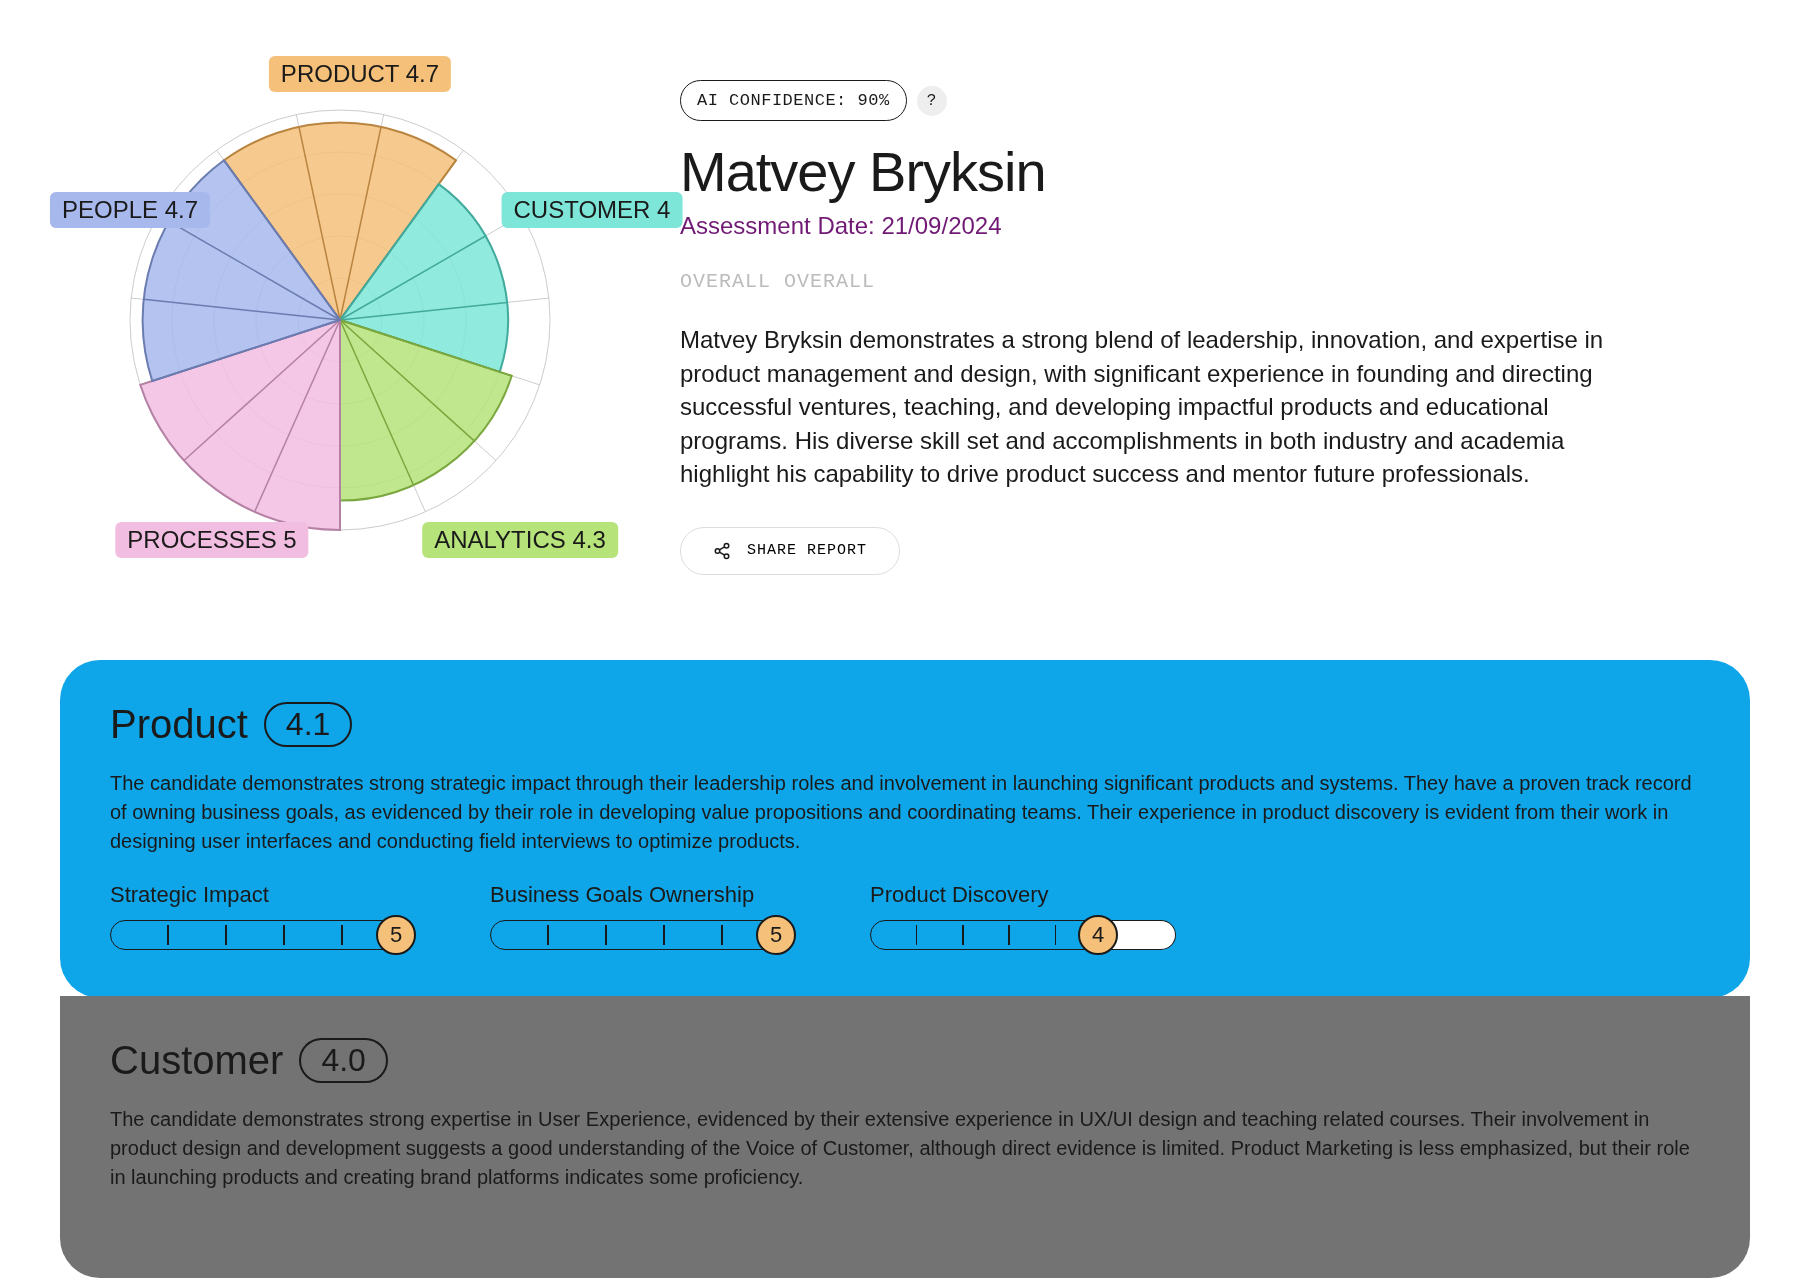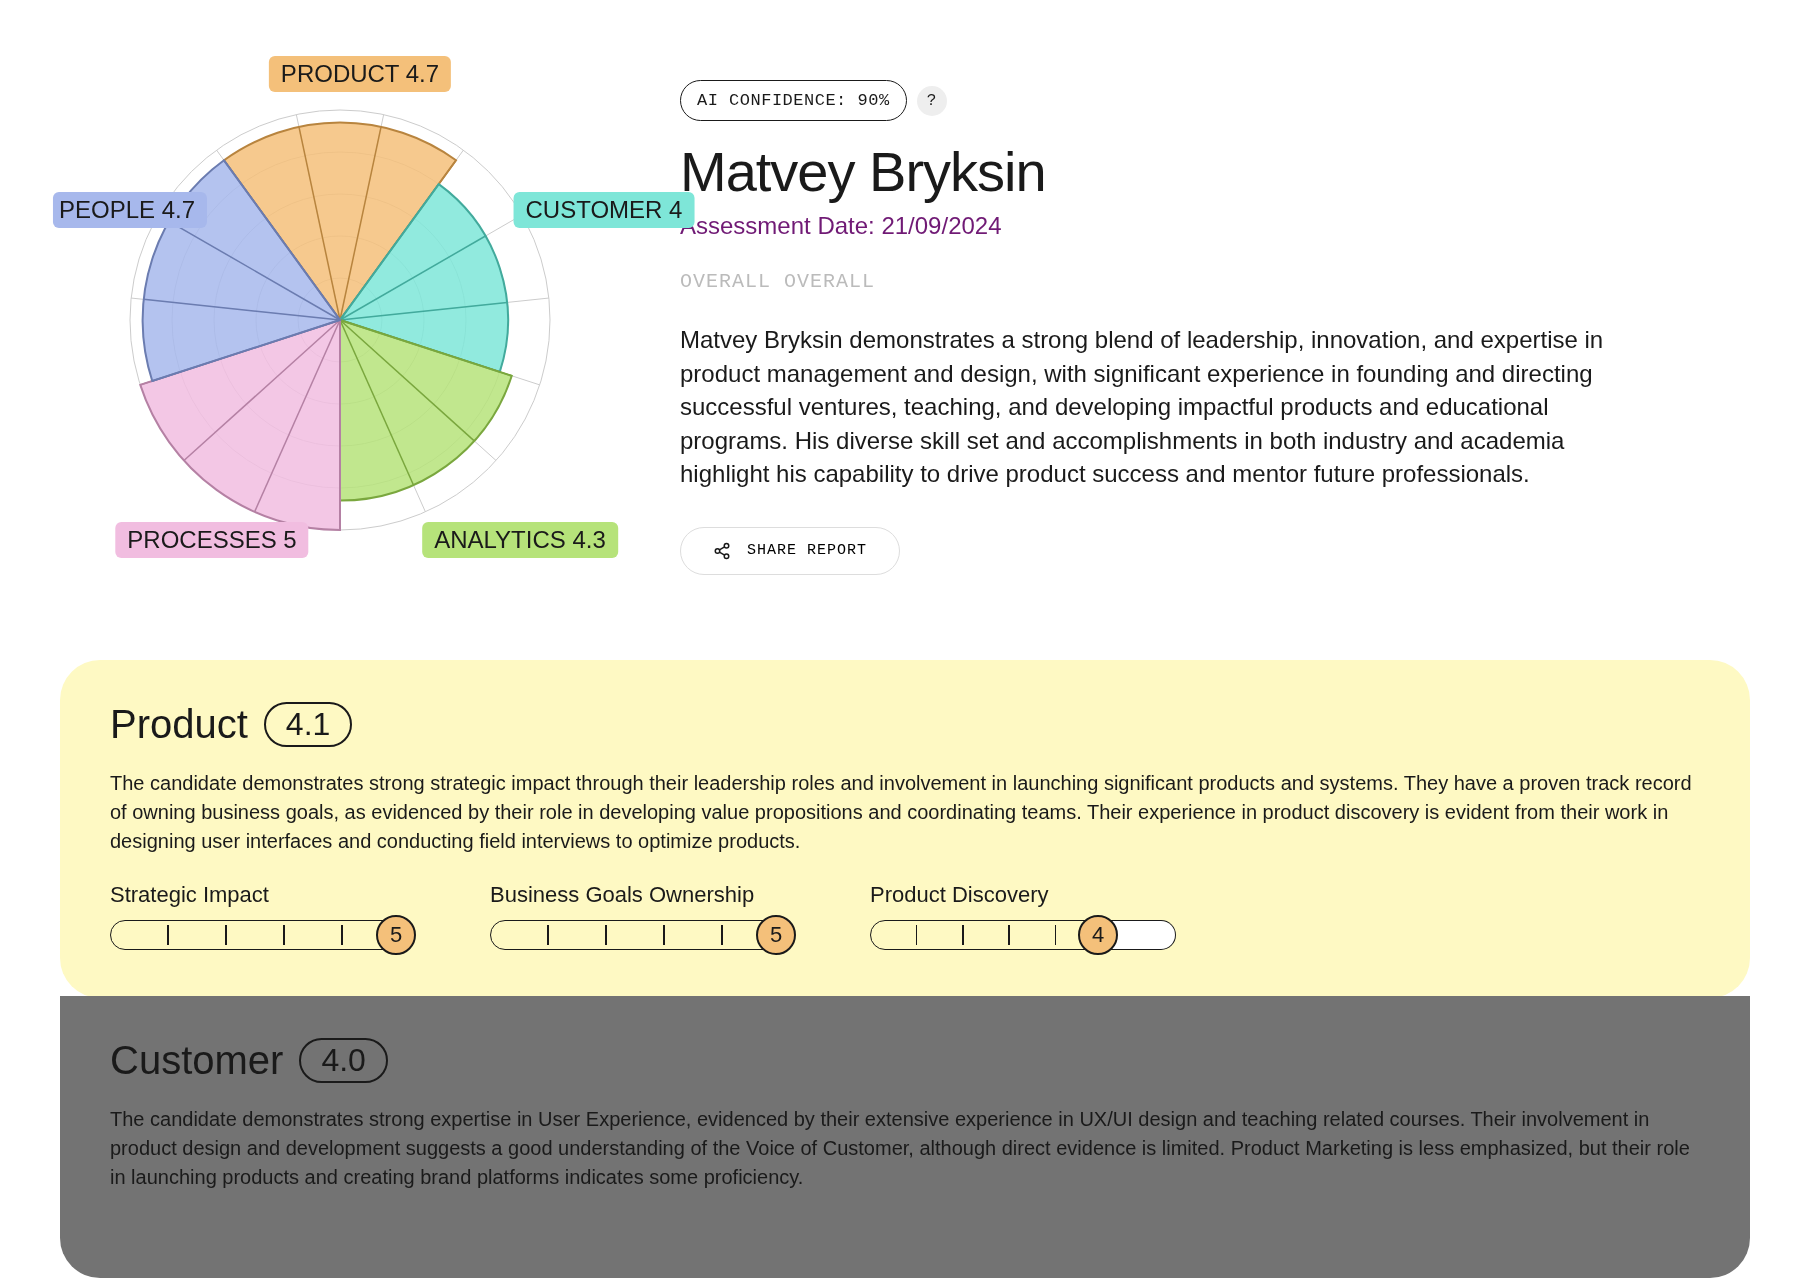--- a/index.html
+++ b/index.html
@@ -51,21 +51,21 @@
     font-family: "Courier New", monospace; font-size: 15px;
     letter-spacing: 1px;
   }
   .share-icon { width: 18px; height: 18px; }
 
   .card {
     border-radius: 40px;
     padding: 42px 50px 46px 50px;
     margin-bottom: 0;
   }
-  .card.product { background: #fef9c3; }
+  .card.product { background: #0ea5e9; }
   .card.customer { background: #737373; border-top-left-radius: 0; border-top-right-radius: 0; margin-top: -2px; padding-bottom: 60px;}
   .card-head { display: flex; align-items: center; gap: 16px; margin-bottom: 22px; }
   .card-title { font-size: 40px; font-weight: 400; }
   .score-pill {
     border: 2px solid #1a1a1a; border-radius: 999px;
     padding: 2px 20px; font-size: 32px; font-weight: 400;
   }
   .card-body { font-size: 20px; line-height: 1.45; margin-bottom: 26px; }
 
   .skills-row { display: flex; gap: 40px; flex-wrap: wrap; }
@@ -150,24 +150,24 @@
           <line x1="280" y1="280" x2="194.585304954082" y2="471.8445461049462" stroke="#b581a4" stroke-width="1.5"></line>
           <line x1="280" y1="280" x2="123.93958664974724" y2="420.51742733536025" stroke="#b581a4" stroke-width="1.5"></line>
           <line x1="280" y1="280" x2="80.27813157801776" y2="344.89356881873897" stroke="#b581a4" stroke-width="1.5"></line>
           <path d="M 92.2614436833367 340.99995468961464 A 197.4 197.4 0 0 1 163.97119119746577 120.3000453103854 L 280 280 A 0 0 0 0 0 280 280 Z" fill="#a7b8ec" fill-opacity="0.85" stroke="#6b7cb0" stroke-width="2"></path>
           <line x1="280" y1="280" x2="92.2614436833367" y2="340.99995468961464" stroke="#6b7cb0" stroke-width="1.5"></line>
           <line x1="280" y1="280" x2="83.68137785430284" y2="259.3660813509652" stroke="#6b7cb0" stroke-width="1.5"></line>
           <line x1="280" y1="280" x2="109.04658529295176" y2="181.30000000000007" stroke="#6b7cb0" stroke-width="1.5"></line>
           <line x1="280" y1="280" x2="163.97119119746577" y2="120.3000453103854" stroke="#6b7cb0" stroke-width="1.5"></line>
         </svg>
     <div class="chart-label" style="background: rgb(244, 192, 122); left: 300px; top: 34px;">PRODUCT 4.7</div>
-        <div class="chart-label" style="background: rgb(126, 230, 216); left: 544px; top: 170px;">CUSTOMER 4</div>
+        <div class="chart-label" style="background: rgb(126, 230, 216); left: 532px; top: 170px;">CUSTOMER 4</div>
         <div class="chart-label" style="background: rgb(182, 227, 122); left: 460px; top: 500px;">ANALYTICS 4.3</div>
         <div class="chart-label" style="background: rgb(241, 189, 224); left: 152px; top: 500px;">PROCESSES 5</div>
-        <div class="chart-label" style="background: rgb(167, 184, 236); left: 70px; top: 170px; padding-left: 6px;">PEOPLE 4.7</div>
+        <div class="chart-label" style="background: rgb(167, 184, 236); left: 70px; top: 170px;">PEOPLE 4.7</div>
       </div>
 
     <div class="info">
       <div class="badges">
         <div class="pill">AI CONFIDENCE: 90%</div>
         <div class="help-circle">?</div>
       </div>
       <h1 class="name">Matvey Bryksin</h1>
       <div class="date">Assessment Date: 21/09/2024</div>
       <div class="overall-label">OVERALL OVERALL</div>

